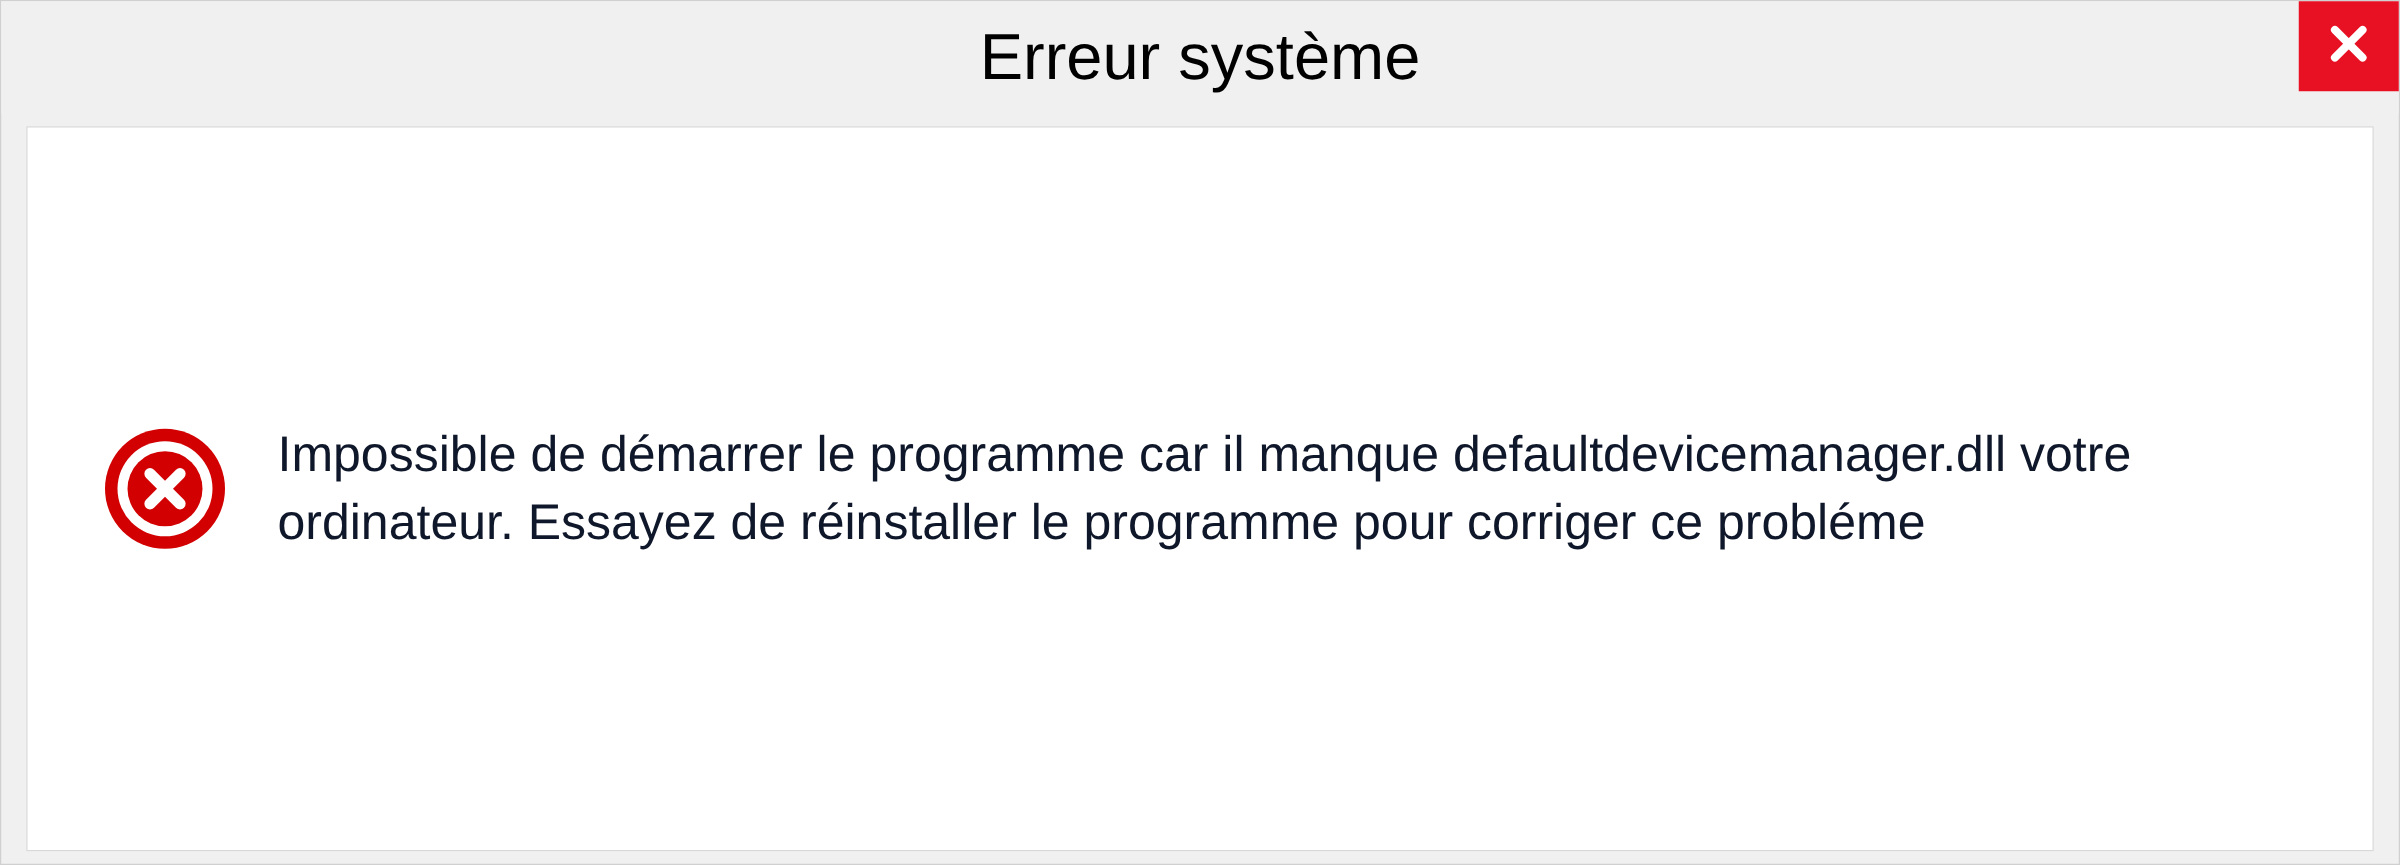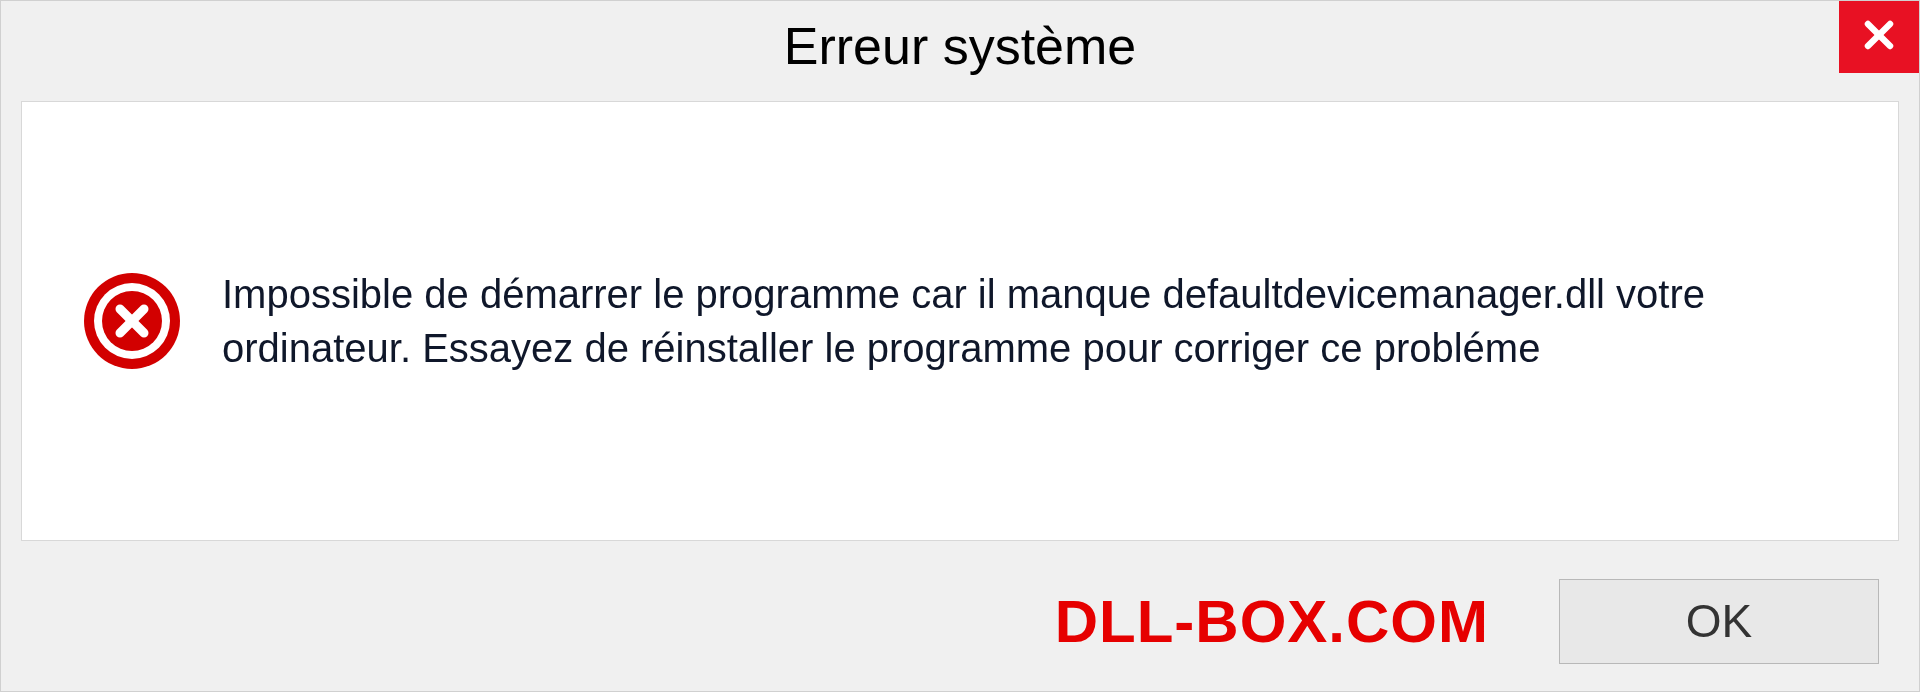--- a/index.html
+++ b/index.html
@@ -122,19 +122,13 @@
         <circle cx="50" cy="50" r="48" fill="#d20000"></circle>
         <circle cx="50" cy="50" r="38" fill="#fff"></circle>
         <circle cx="50" cy="50" r="30" fill="#d20000"></circle>
         <line x1="38" y1="38" x2="62" y2="62" stroke="#fff" stroke-width="9" stroke-linecap="round"></line>
         <line x1="62" y1="38" x2="38" y2="62" stroke="#fff" stroke-width="9" stroke-linecap="round"></line>
       </svg>
     </span>
     <div class="message">Impossible de démarrer le programme car il manque defaultdevicemanager.dll votre ordinateur. Essayez de réinstaller le programme pour corriger ce probléme</div>
   </div>
 
-  <div class="footer">
-    <div class="watermark">DLL-BOX.COM</div>
-    <div class="ok-btn">
-      <span>OK</span>
-    </div>
-  </div>
 </div>
 
 </body></html>

